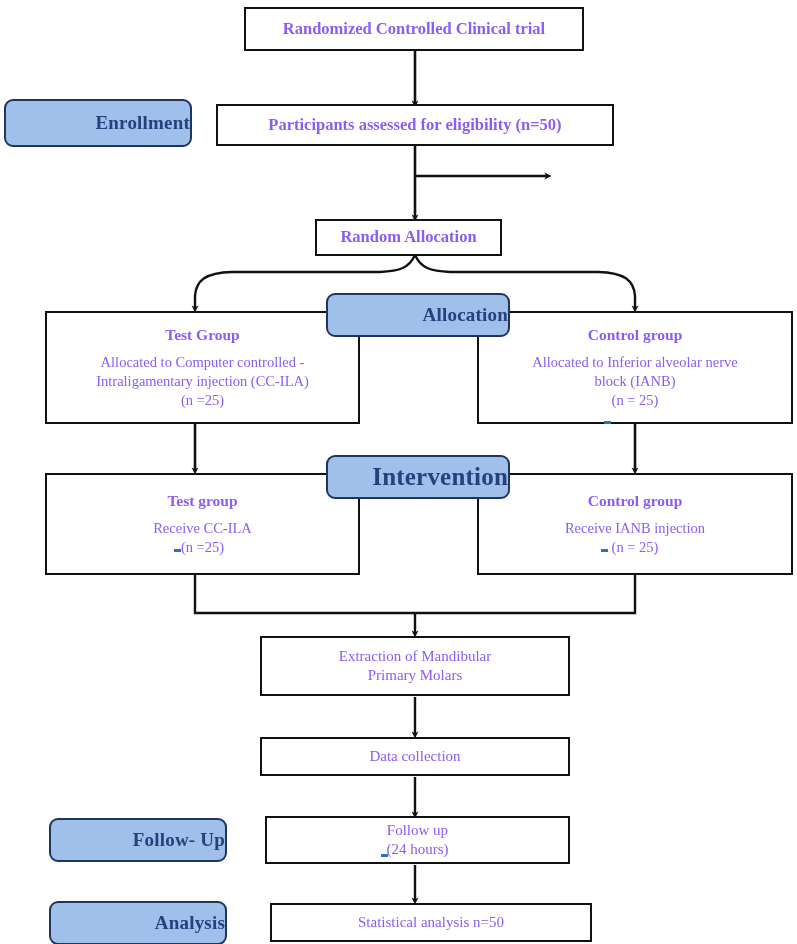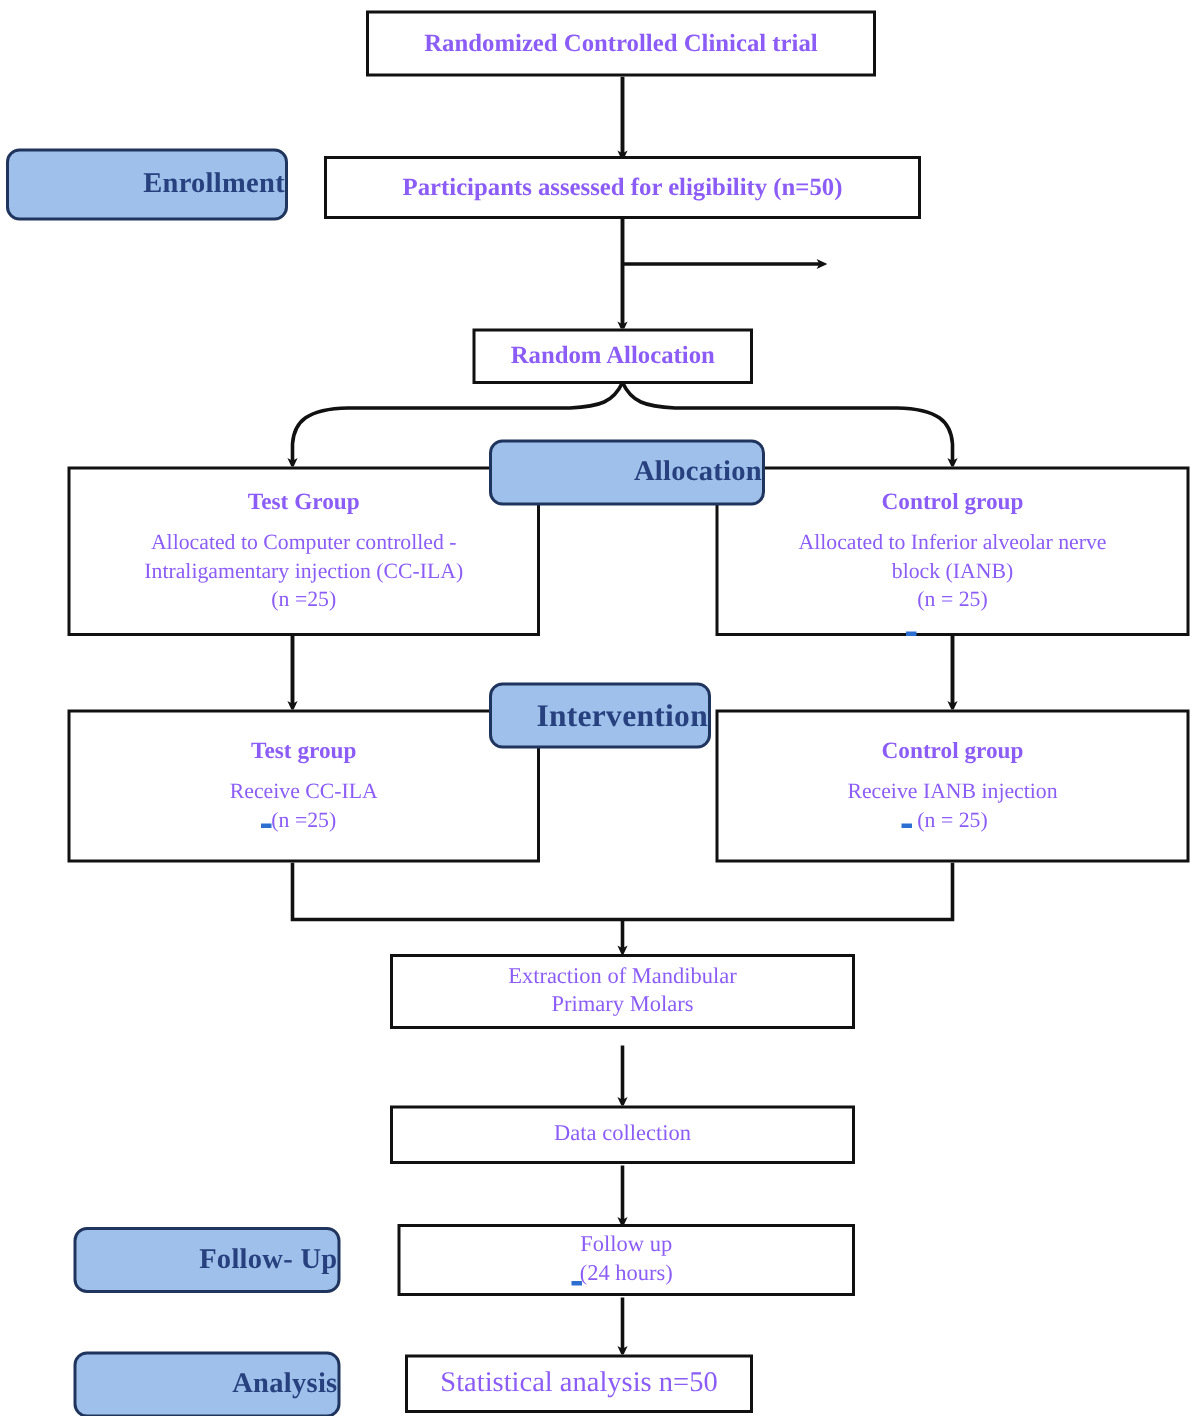--- a/index.html
+++ b/index.html
@@ -161,25 +161,25 @@
 
   <div class="node" style="left:477px; top:473px; width:316px; height:102px; font-size:14.5px;">
     <div class="ttl" style="font-size:15.5px;">Control group</div>
     <div class="sp"></div>
     <div class="ln">Receive IANB injection</div>
     <div class="ln">(n = 25)</div>
   </div>
 
   <div class="squig" style="left:601px; top:549px;"></div>
 
-  <div class="stage" style="left:326px; top:455px; width:148px; height:44px; font-size:21px;">
+  <div class="stage" style="left:326px; top:455px; width:184px; height:44px; font-size:25px;">
     <span>Intervention</span>
   </div>
 
-  <div class="node" style="left:260px; top:636px; width:310px; height:50px; font-size:15px;">
+  <div class="node" style="left:260px; top:636px; width:310px; height:60px; font-size:15px;">
     <div class="ln">Extraction of Mandibular</div>
     <div class="ln">Primary Molars</div>
   </div>
 
   <div class="node" style="left:260px; top:737px; width:310px; height:39px; font-size:15px;">
     <div class="ln">Data collection</div>
   </div>
 
   <div class="stage" style="left:49px; top:818px; width:178px; height:44px; font-size:19px;">
     <span>Follow- Up</span>
@@ -189,17 +189,17 @@
     <div class="ln">Follow up</div>
     <div class="ln">(24 hours)</div>
   </div>
 
   <div class="squig" style="left:381px; top:854px;"></div>
 
   <div class="stage" style="left:49px; top:901px; width:178px; height:44px; font-size:19px;padding-left:28px;">
     <span>Analysis</span>
   </div>
 
-  <div class="node" style="left:270px; top:903px; width:232px; height:39px; font-size:19px;">
+  <div class="node" style="left:270px; top:903px; width:322px; height:39px; font-size:15px;">
     <div class="ln">Statistical analysis n=50</div>
   </div>
 
 </div>
 
 </body></html>

